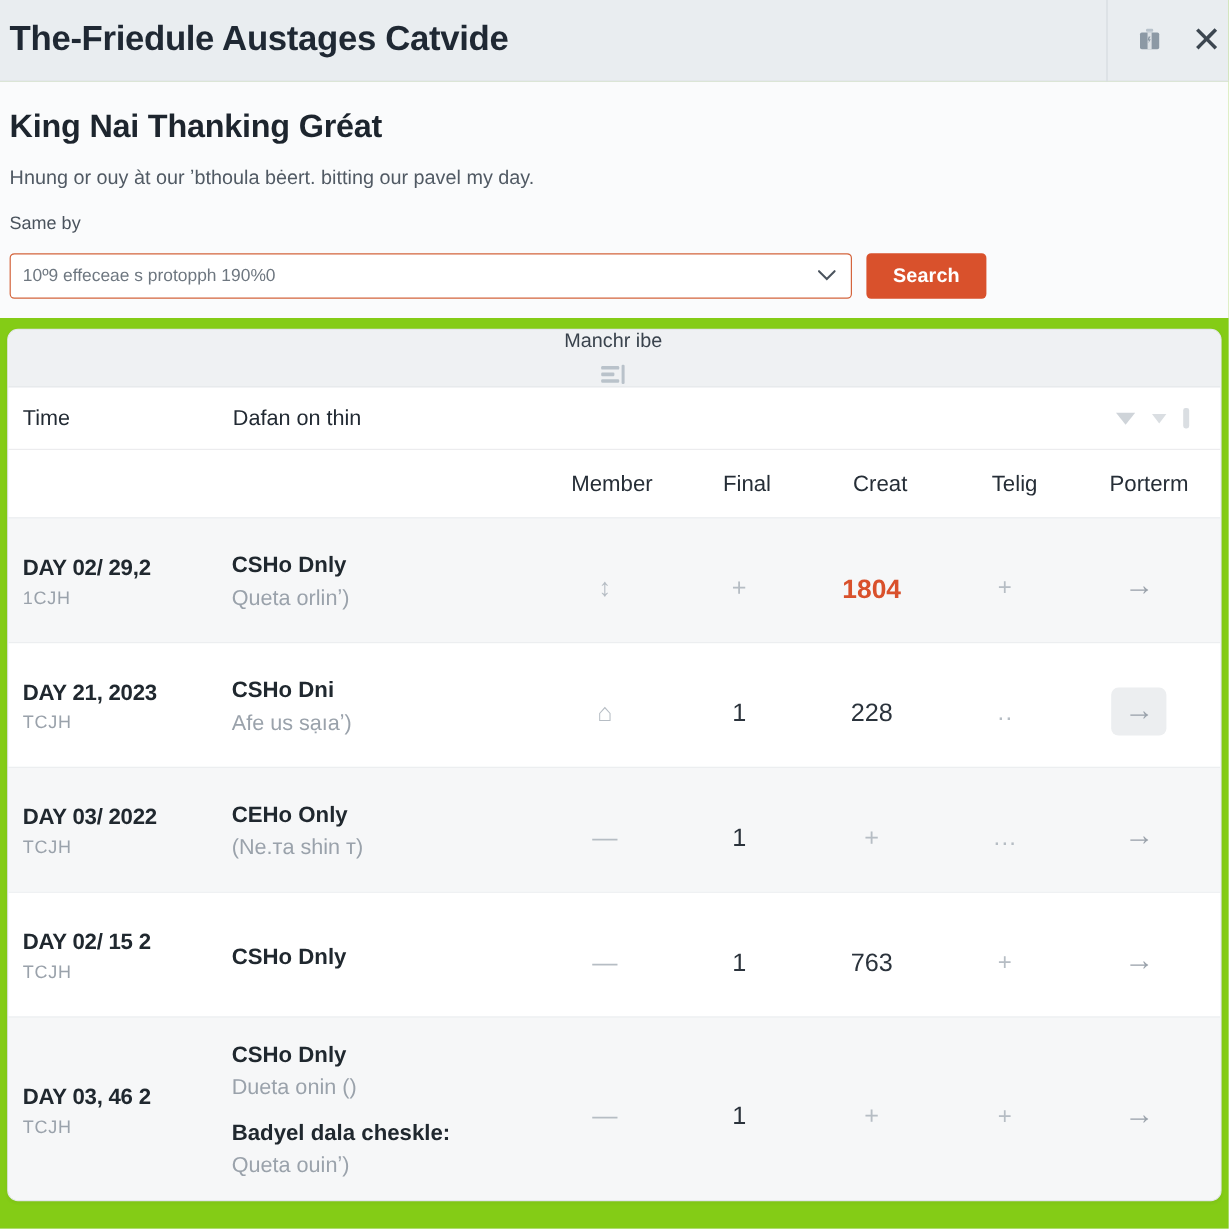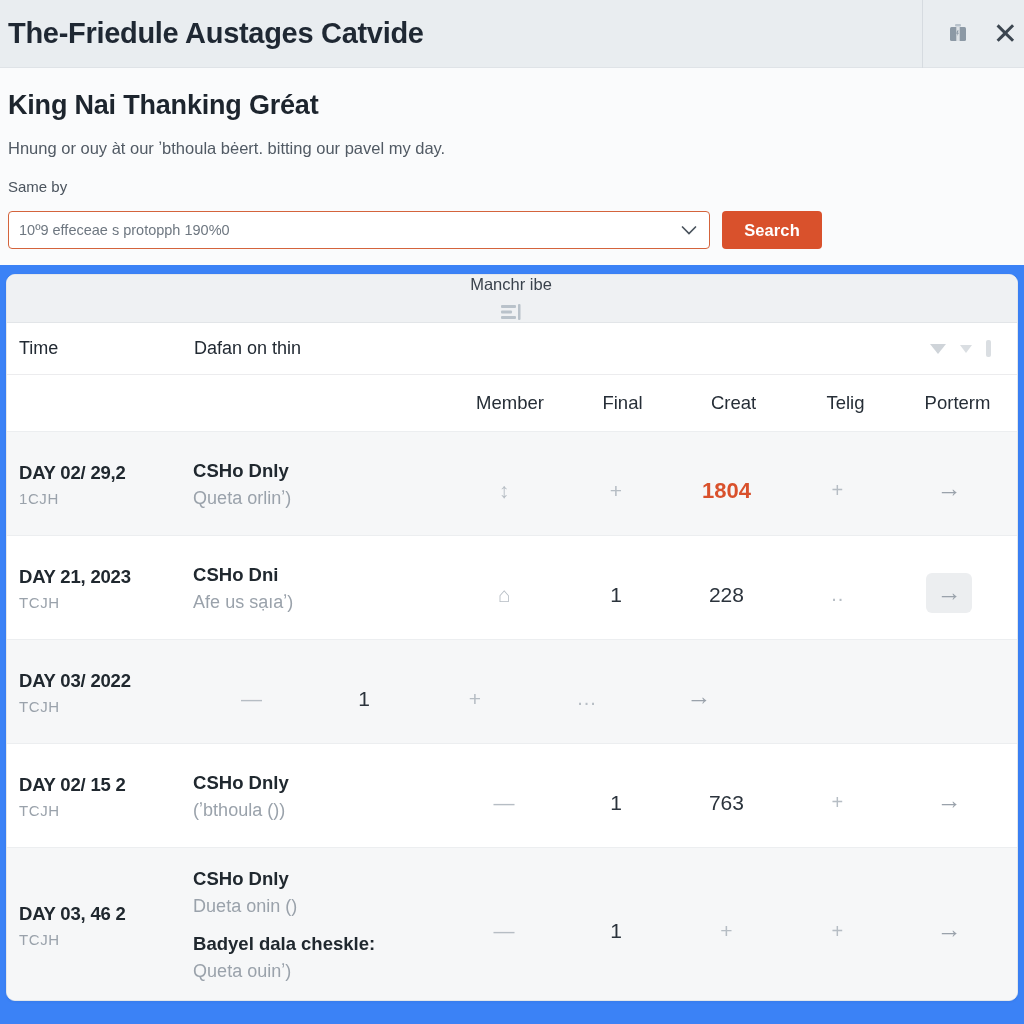--- a/index.html
+++ b/index.html
@@ -10,21 +10,21 @@
     overflow: hidden;
     background: #f2f4f6;
     font-family: "Liberation Sans", sans-serif;
     -webkit-font-smoothing: antialiased;
   }
 
   .app {
     position: relative;
     width: 1024px;
     height: 1024px;
-    background: #3b82f6;
+    background: #84cc16;
   }
 
   
   .titlebar {
     position: relative;
     height: 68px;
     background: #e9edf0;
     display: flex;
     align-items: center;
     border-bottom: 1px solid #dfe3e7;
@@ -399,36 +399,39 @@
           <div class="c-telig val dots">..</div>
           <div class="c-porterm icon-cell">
             <button class="arrow-btn active">→</button>
           </div>
         </div>
         <div class="row alt">
           <div class="cell-time">
             <div class="time-main">DAY 03/ 2022</div>
             <div class="time-sub">TCJH</div>
           </div>
+          <div class="cell-desc">
+            <div class="desc-main">CEHo Only</div>
+            <div class="desc-sub">(Ne.тa shin т)</div>
+          </div>
           <div class="c-member val muted">—</div>
           <div class="c-final val">1</div>
           <div class="c-creat val muted">+</div>
           <div class="c-telig val dots">...</div>
           <div class="c-porterm icon-cell">
             <button class="arrow-btn">→</button>
           </div>
         </div>
         <div class="row plain">
           <div class="cell-time">
             <div class="time-main">DAY 02/ 15 2</div>
             <div class="time-sub">TCJH</div>
           </div>
           <div class="cell-desc">
             <div class="desc-main">CSHo Dnly</div>
-            <div class="desc-sub">(ʼbthoula ())</div>
           </div>
           <div class="c-member val muted">—</div>
           <div class="c-final val">1</div>
           <div class="c-creat val">763</div>
           <div class="c-telig val dots">+</div>
           <div class="c-porterm icon-cell">
             <button class="arrow-btn">→</button>
           </div>
         </div>
         <div class="row alt">

